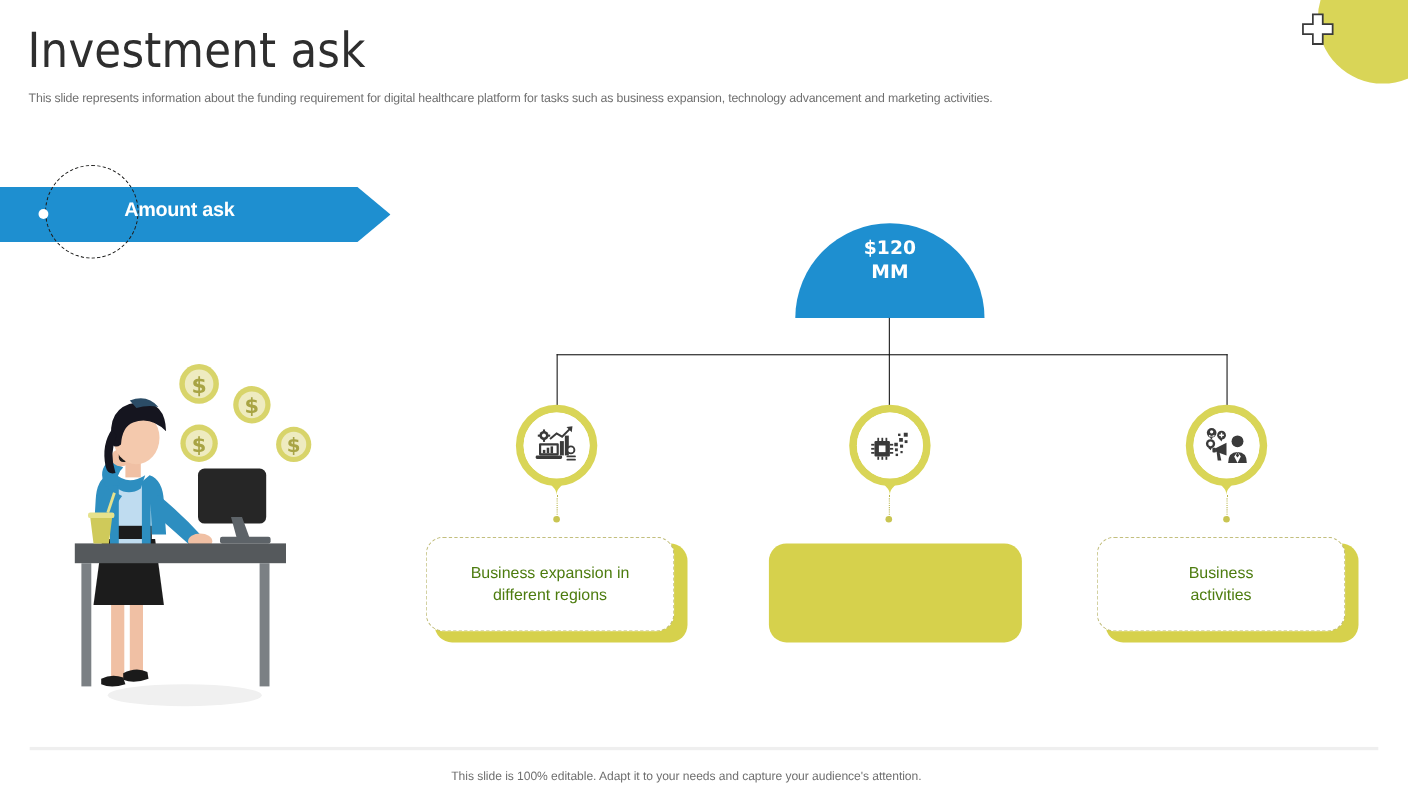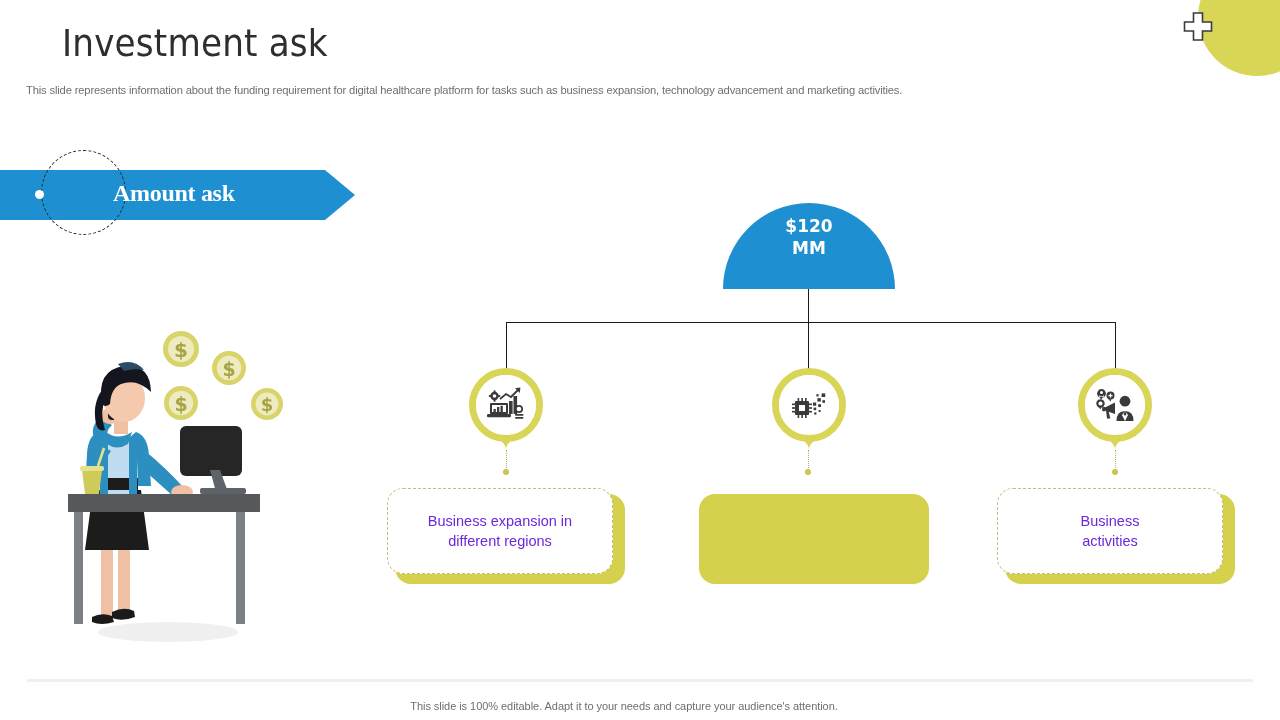--- a/index.html
+++ b/index.html
@@ -31,27 +31,26 @@
     top: 11px;
     width: 34px;
     height: 34px;
   }
 
   
   .page-title {
     position: absolute;
     left: 25px;
     top: 21px;
-    font-size: 38px;
+    font-size: 44px;
     font-weight: 300;
     letter-spacing: 0.2px;
     color: #2e2e2e;
     font-family: "DejaVu Sans Condensed", "Liberation Sans", sans-serif;
     white-space: nowrap;
-    margin-left: 37px;
   }
   .page-subtitle {
     position: absolute;
     left: 26px;
     top: 84px;
     font-size: 11.2px;
     color: #6f6f6f;
     letter-spacing: -0.15px;
     white-space: nowrap;
   }
@@ -87,25 +86,25 @@
     top: 190px;
     width: 9px;
     height: 9px;
     border-radius: 50%;
     background: #ffffff;
   }
   .banner-label {
     position: absolute;
     left: 113px;
     top: 180px;
-    font-size: 24px;
+    font-size: 18px;
     font-weight: bold;
     color: #ffffff;
     letter-spacing: -0.3px;
-    font-family: Liberation Serif, serif;
+    font-family: Liberation Sans, sans-serif;
   }
 
   
   .dome {
     position: absolute;
     left: 723px;
     top: 203px;
     width: 172px;
     height: 86px;
     background: #1e8fd0;
@@ -213,21 +212,21 @@
     border: 1.3px dashed #c3bf7e;
     border-radius: 16px;
     box-sizing: border-box;
     display: flex;
     align-items: center;
     justify-content: center;
     text-align: center;
   }
   .card-text {
     font-size: 14.5px;
-    color: #6d28d9;
+    color: #4d7c0f;
     line-height: 1.38;
     white-space: pre-line;
     font-family: "Liberation Sans", sans-serif;
   }
   .card-a { left: 387px; top: 488px; }
   .card-b { left: 691px; top: 488px; }
   .card-c { left: 997px; top: 488px; }
 
   
   .illo {

